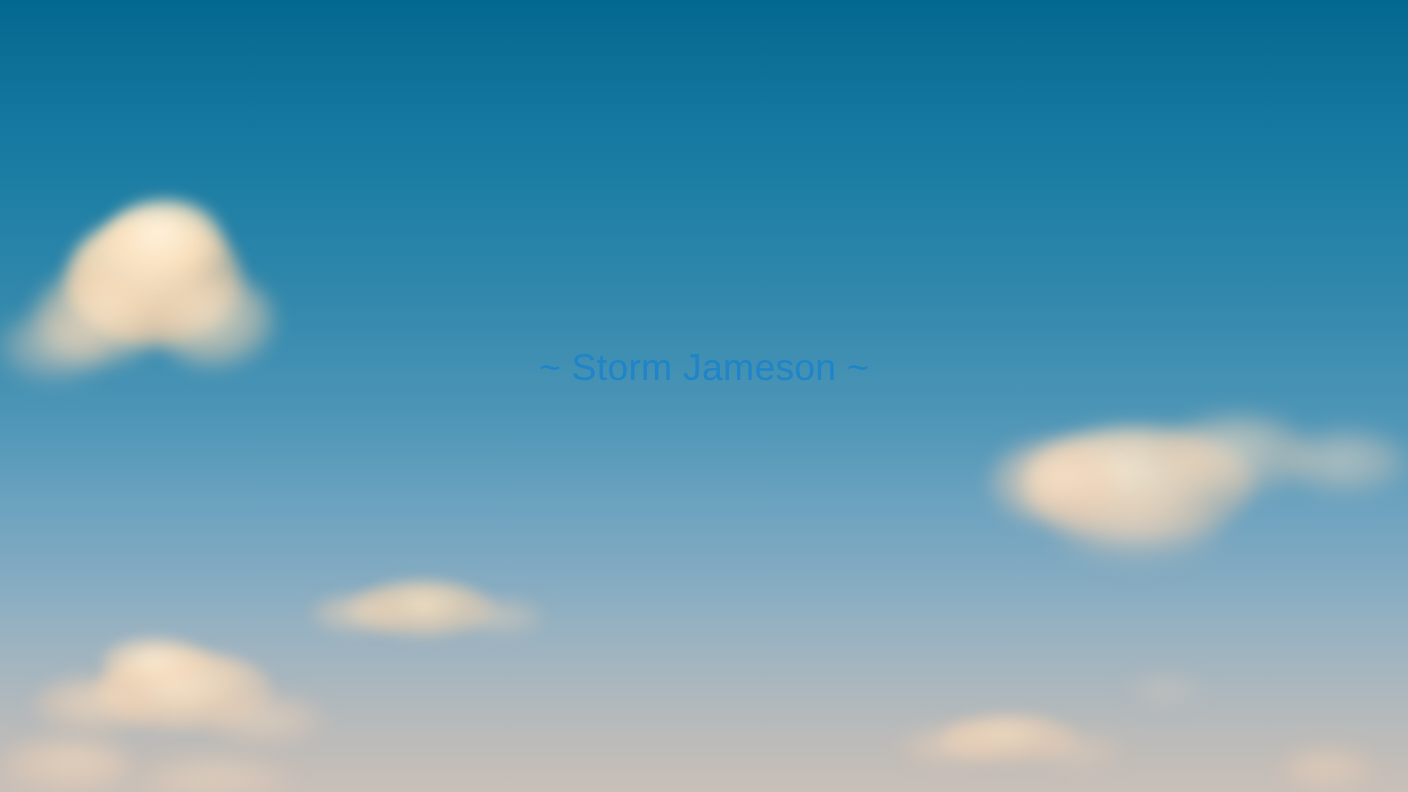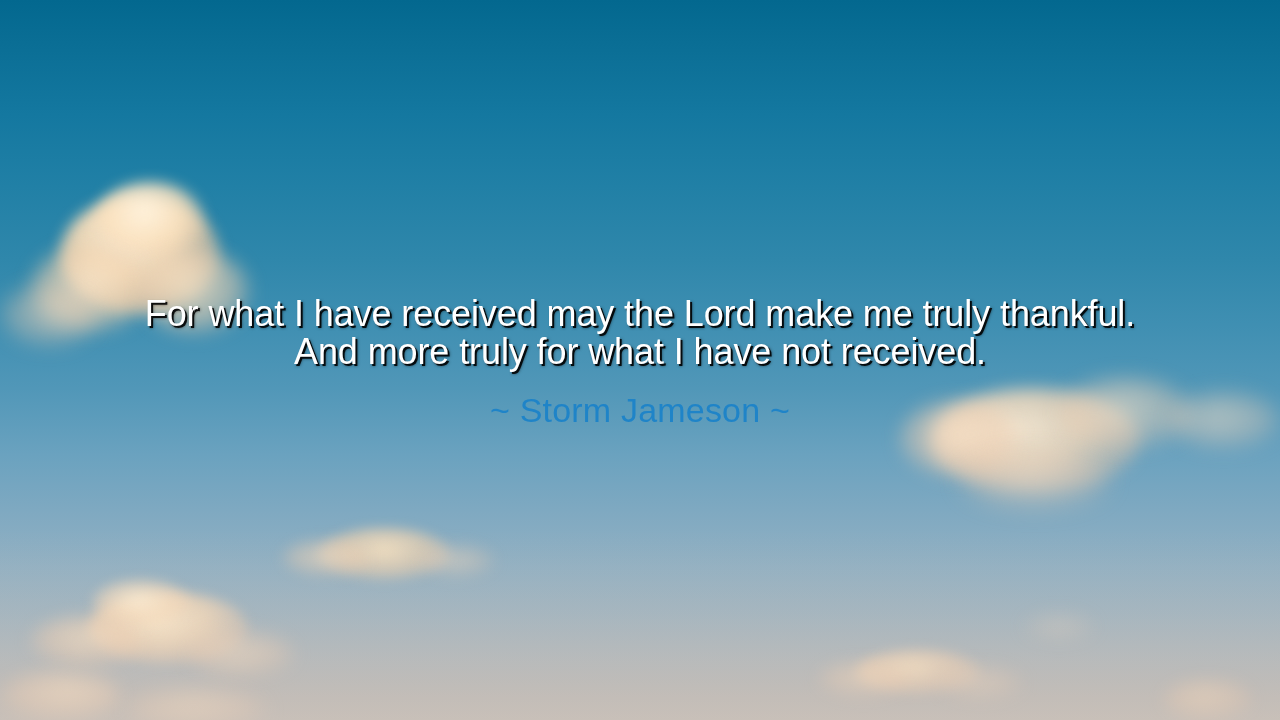--- a/index.html
+++ b/index.html
@@ -318,18 +318,16 @@
   <div class="cloud cl-e1"></div>
   <div class="cloud cl-e2"></div>
   <div class="cloud cl-e3"></div>
 
   <div class="cloud cl-f1"></div>
   <div class="cloud cl-f2"></div>
 
   <div class="haze"></div>
 
   <div class="text-layer">
-    <p class="quote">For what I have received may the Lord make me truly thankful.
-And more truly for what I have not received.</p>
     <p class="attribution">~ Storm Jameson ~</p>
   </div>
 
 </div>
 
 </body></html>

